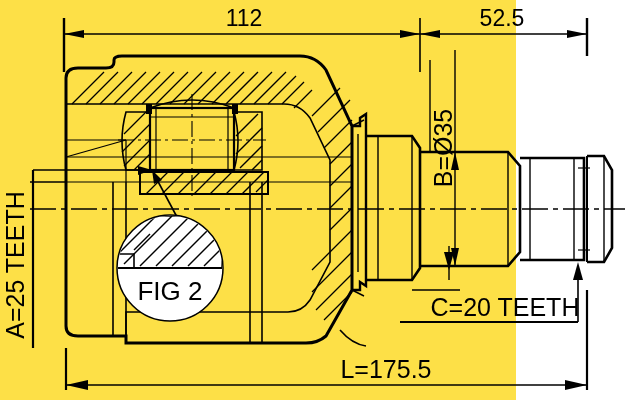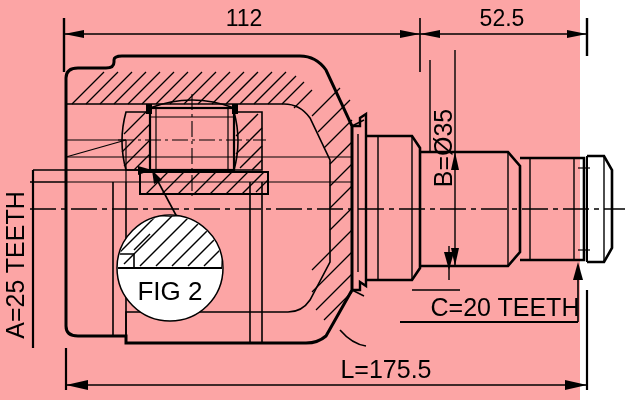--- a/index.html
+++ b/index.html
@@ -1,18 +1,18 @@
 <!DOCTYPE html>
 <html><head>
 <meta charset="utf-8">
 <style>
   html,body{margin:0;padding:0;background:#ffffff;}
   body{width:640px;height:400px;overflow:hidden;
        font-family:"Liberation Sans",sans-serif;}
-  #sheet{position:relative;width:580px;height:400px;background:#fca5a5;}
+  #sheet{position:relative;width:516px;height:400px;background:#fde047;}
   svg{display:block;}
   .dimtext{font-family:"Liberation Sans",sans-serif;font-weight:normal;fill:#000;}
 </style>
 </head>
 <body>
 
 <div id="sheet">
 <svg width="640" height="400" viewBox="0 0 640 400">
 
   <g>

